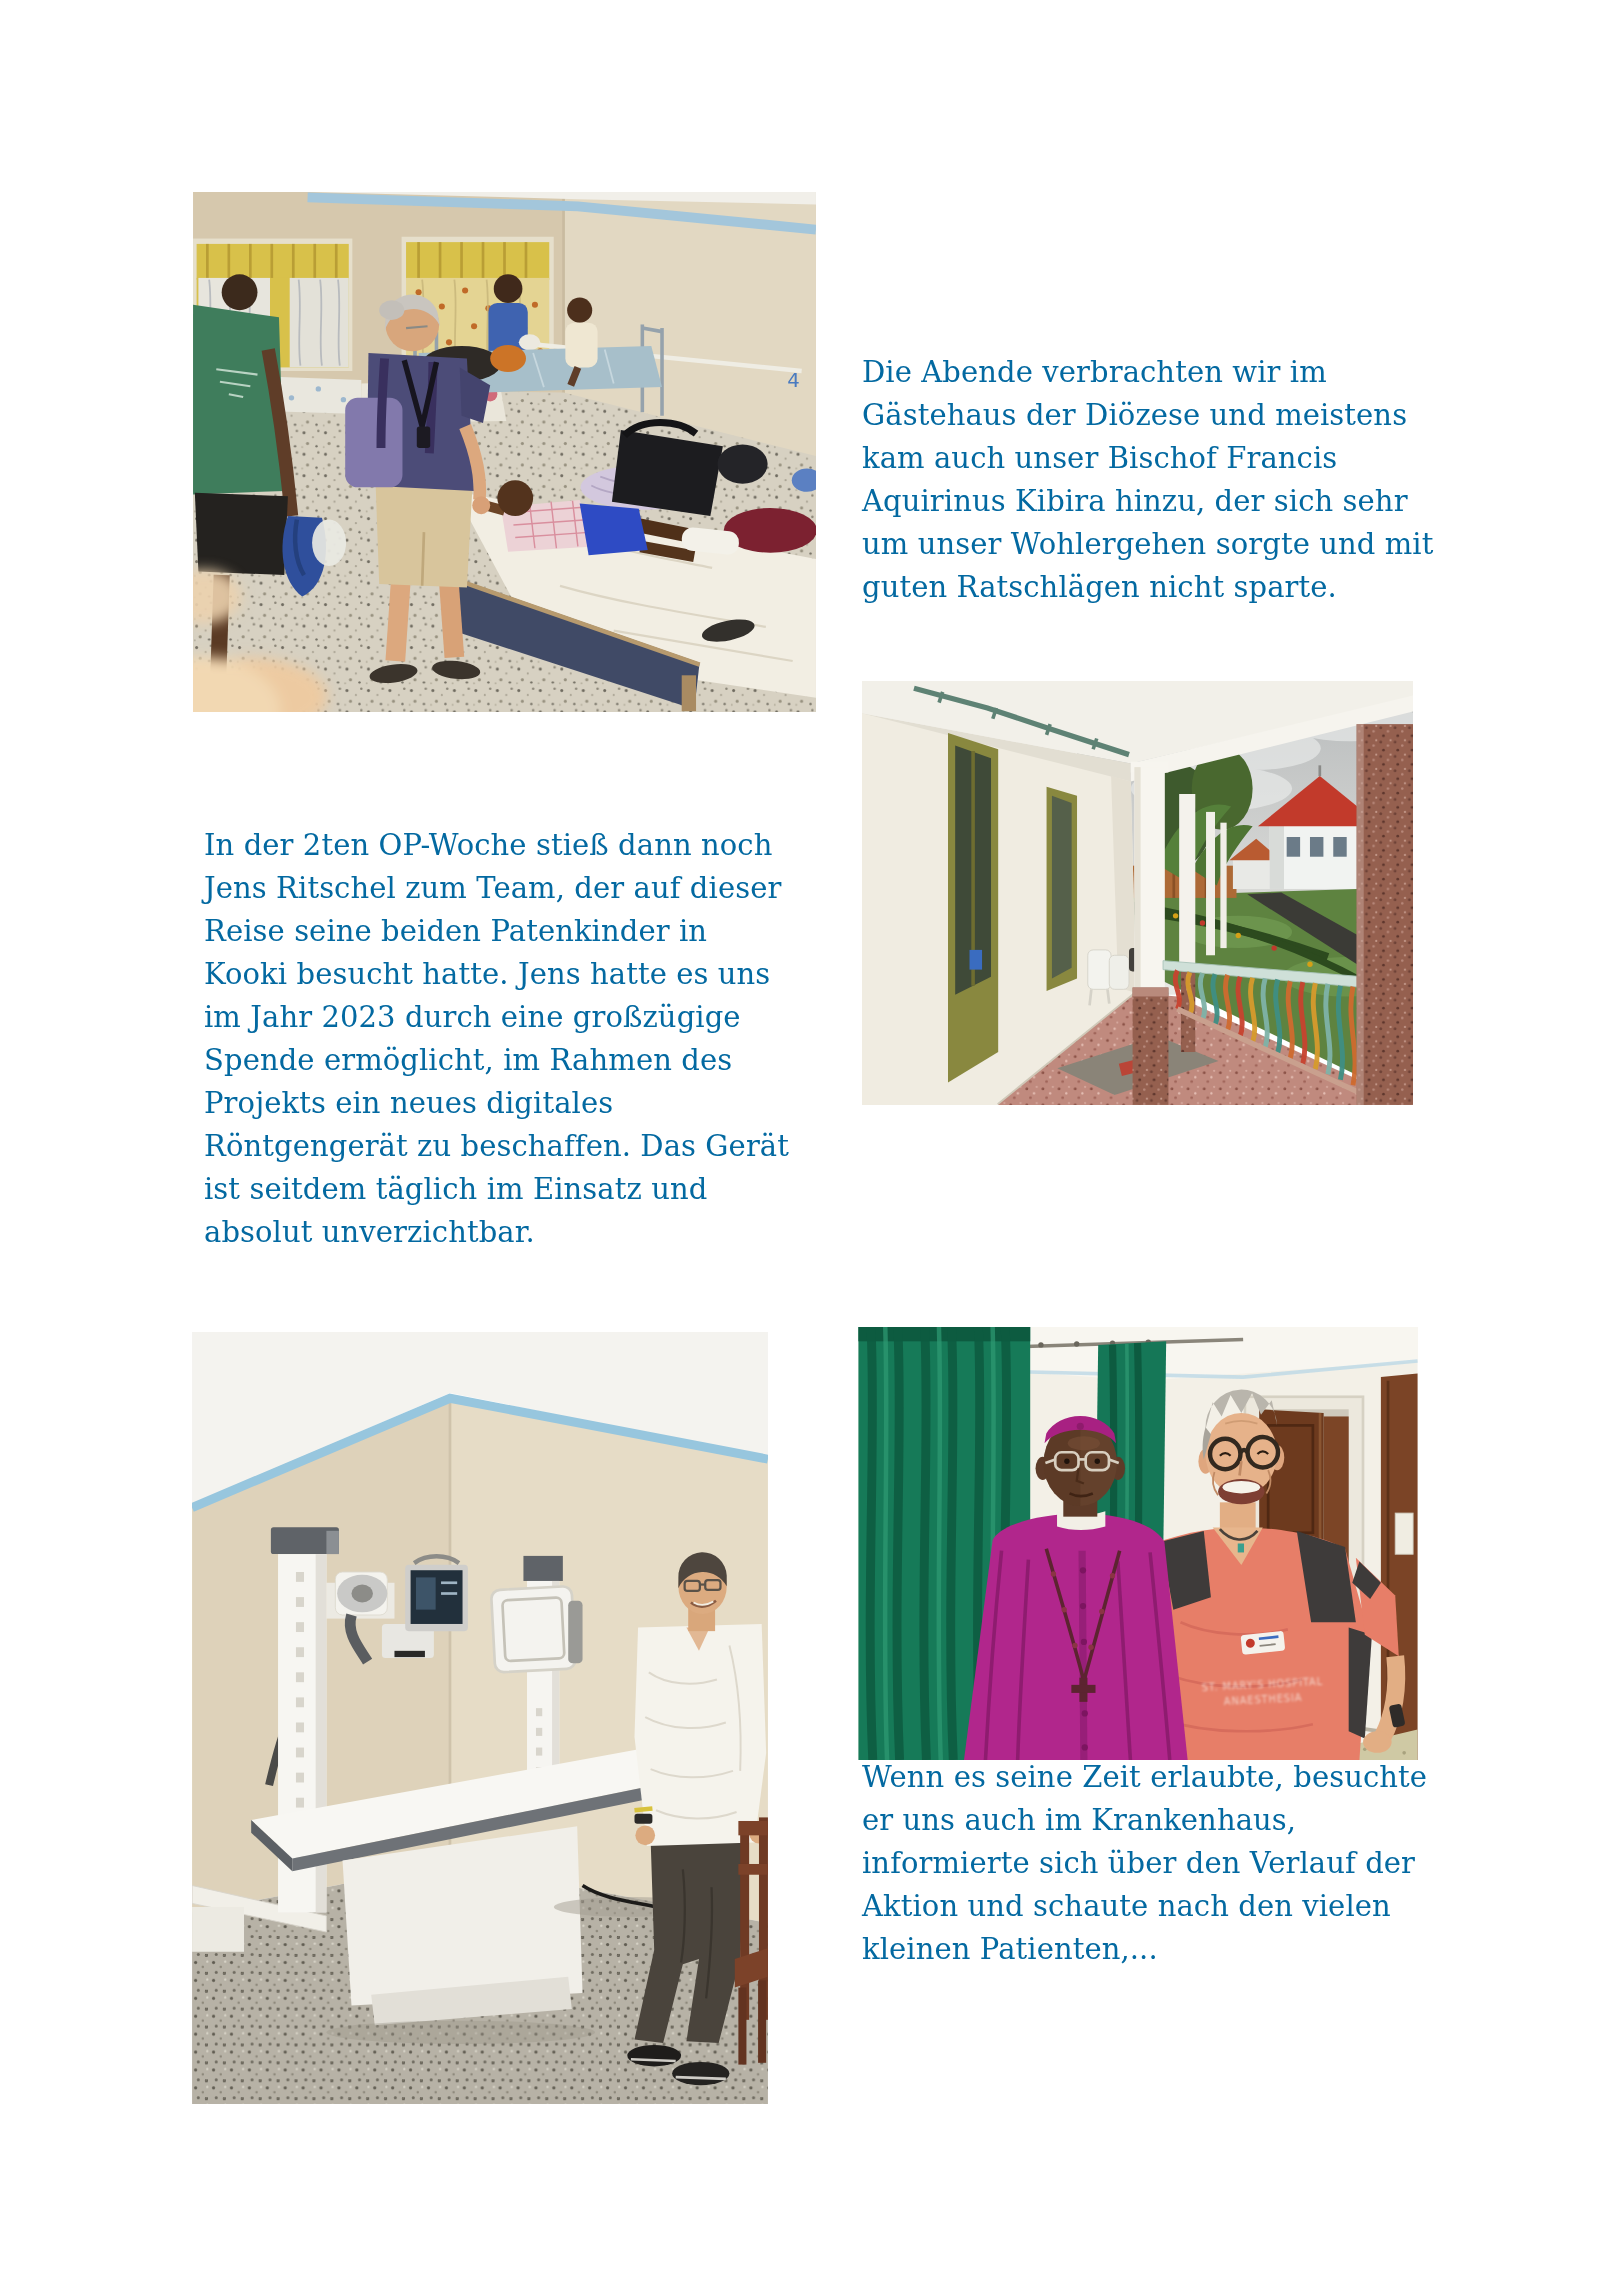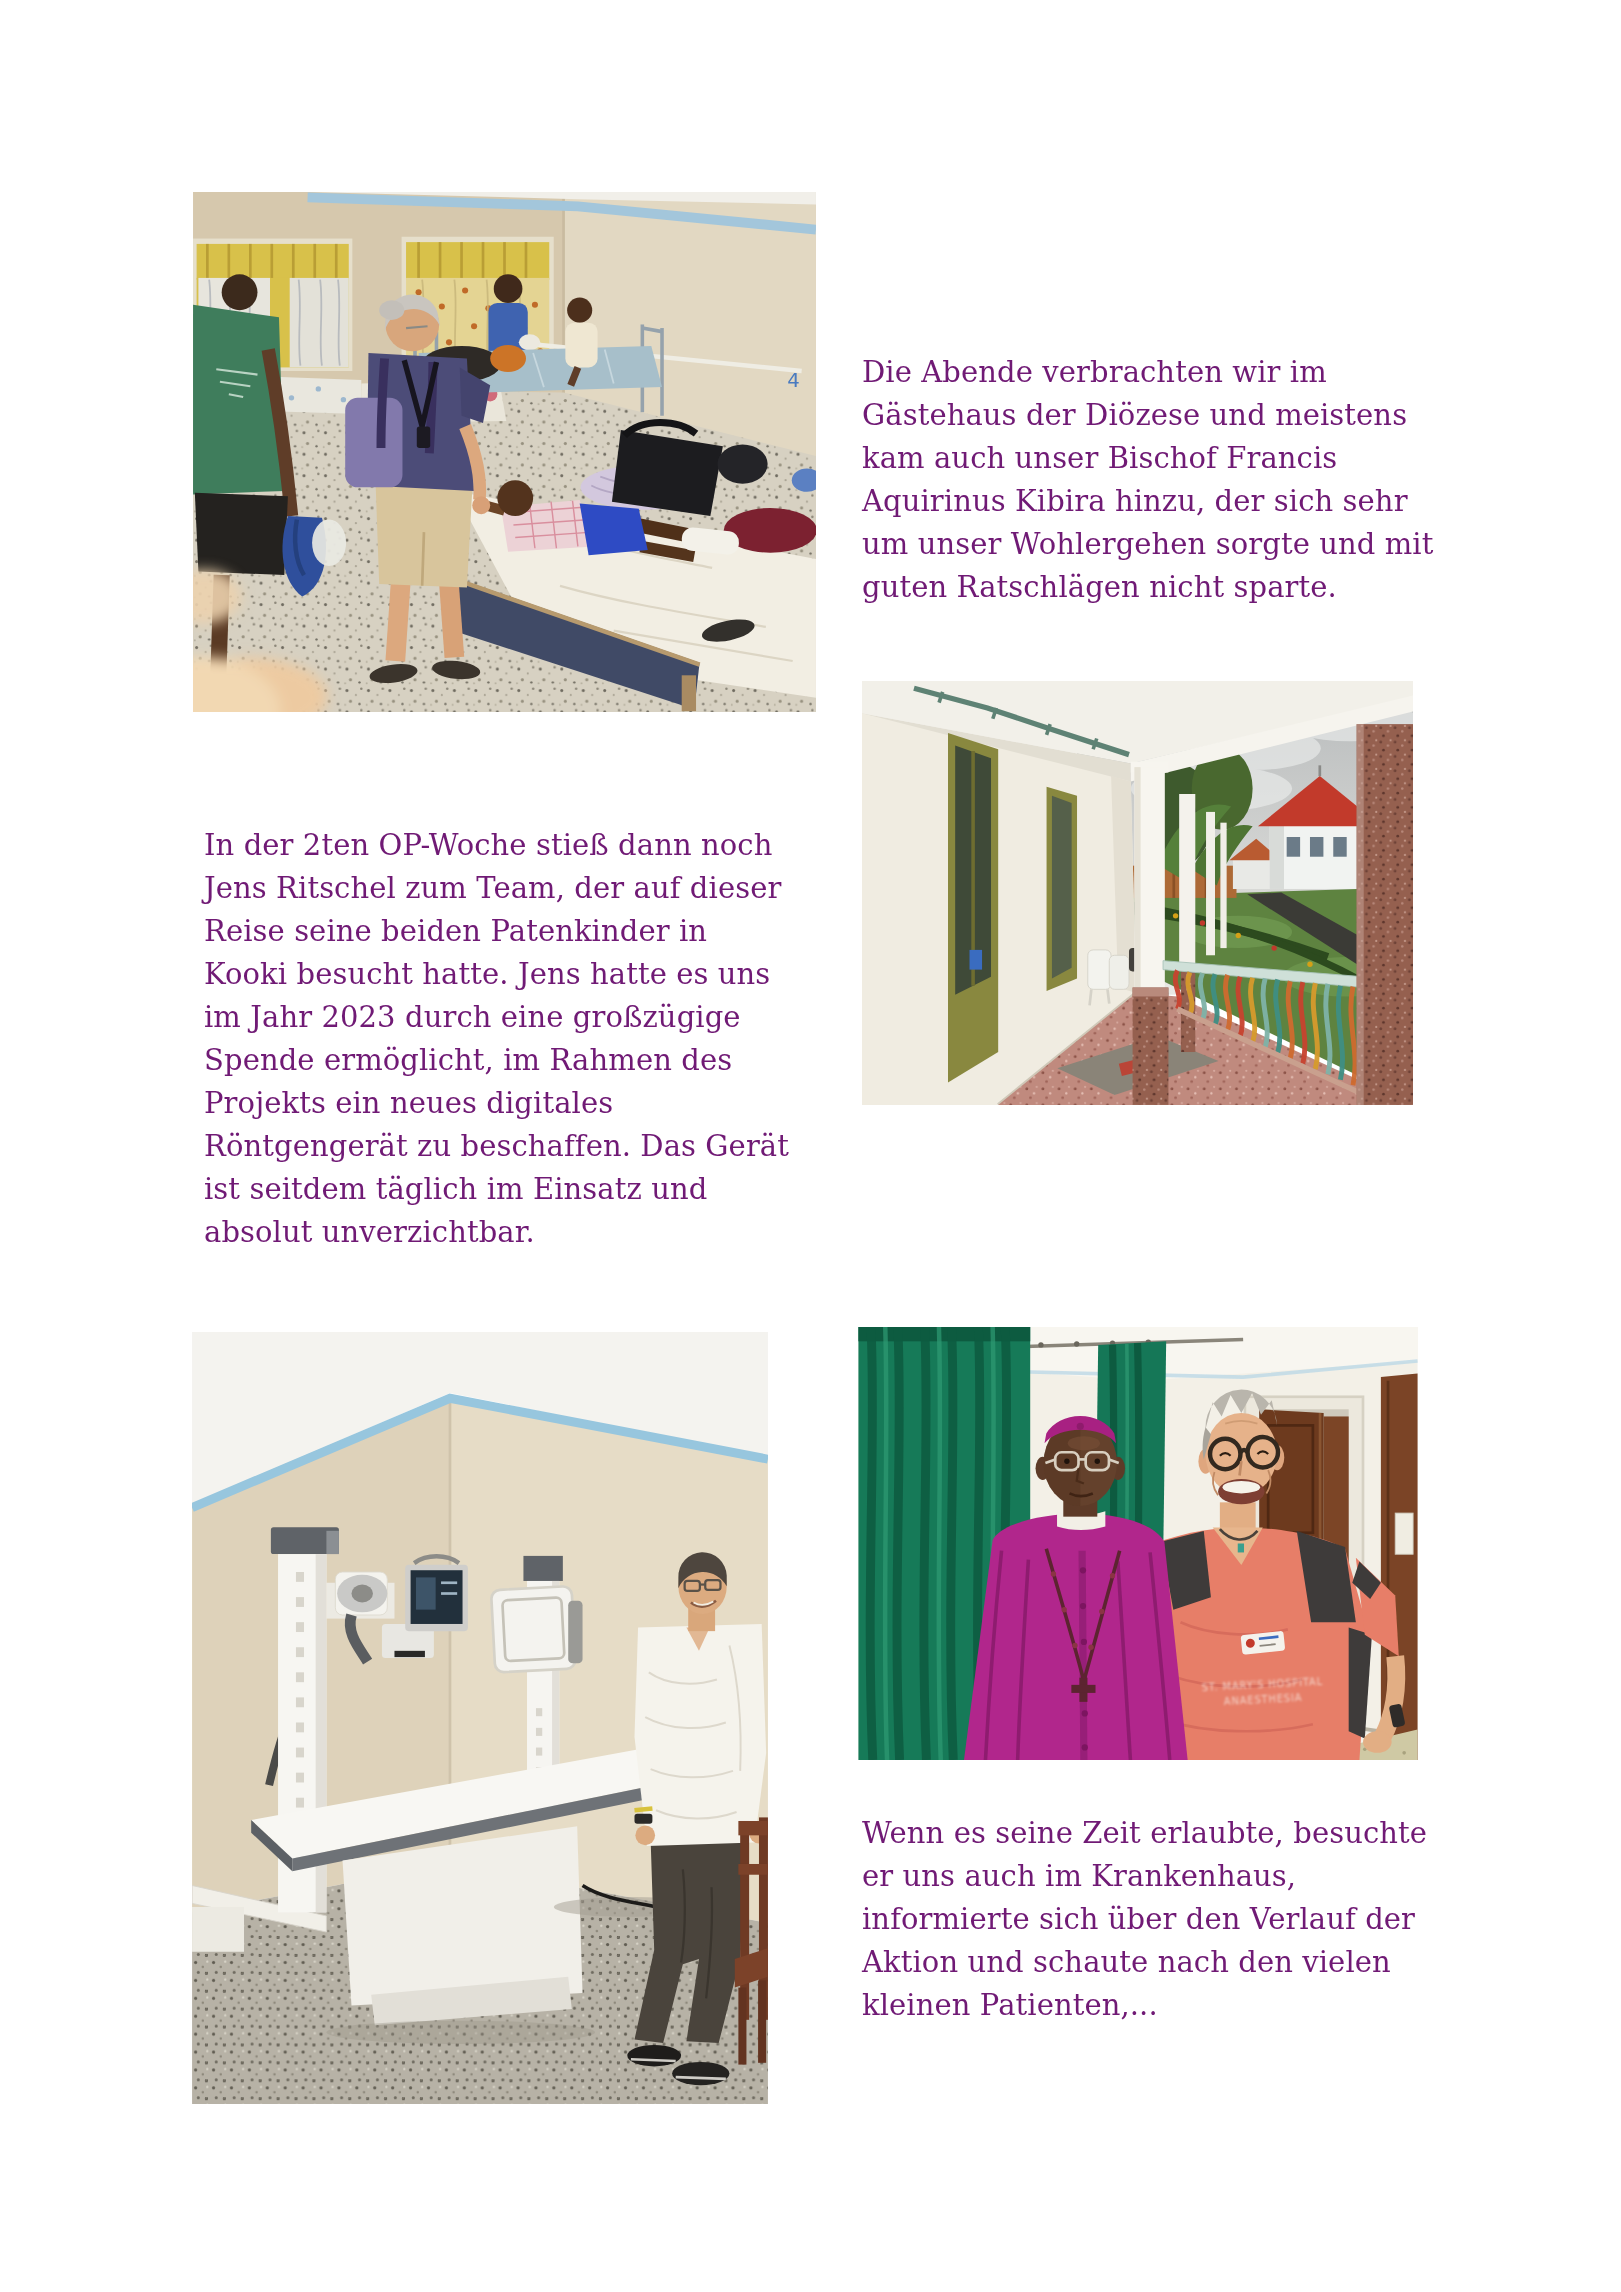--- a/index.html
+++ b/index.html
@@ -1,20 +1,20 @@
 <!DOCTYPE html>
 <html style="font-size:14.3px"><head>
 <meta charset="utf-8">
 <style>
   html,body{margin:0;padding:0;background:#ffffff;}
   .page{position:relative;width:1621px;height:2293px;background:#ffffff;overflow:hidden;
         font-family:"DejaVu Serif","Liberation Serif",serif;}
   .photo{position:absolute;overflow:hidden;}
   .photo svg{display:block;width:100%;height:100%;}
-  .para{position:absolute;font-size:29px;line-height:43px;color:#701a75;
+  .para{position:absolute;font-size:29px;line-height:43px;color:#0369a1;
         white-space:pre-line;letter-spacing:0.1px;}
   text{font-family:"DejaVu Sans","Liberation Sans",sans-serif;}
 </style>
 </head>
 <body>
 
 <div class="page">
 
   <figure class="photo" style="left:193px;top:192px;width:623px;height:520px;margin:0" role="img" aria-label="Krankensaal: Mann begrüßt ein Kind mit Gipsbein auf einem Bett">
     <svg viewBox="0 0 696 581">
@@ -724,20 +724,20 @@
         </g>
         <circle cx="233" cy="150" r="3" fill="#1f130c"></circle>
           <circle cx="267" cy="150" r="3" fill="#1f130c"></circle>
         <path d="M246,158 L244,172 L252,175" stroke="#4a2c1a" stroke-width="2.5" fill="none"></path>
         <path d="M236,186 Q248,192 262,186" stroke="#3f2314" stroke-width="3" fill="none"></path>
         <ellipse cx="252" cy="130" rx="18" ry="8" fill="#7a5138" opacity="0.55"></ellipse>
       </g>
     </svg>
   </figure>
 
-  <p class="para" style="left:862px;top:1783px;width:627px;">Wenn es seine Zeit erlaubte, besuchte
+  <p class="para" style="left:862px;top:1727px;width:627px;">Wenn es seine Zeit erlaubte, besuchte
 er uns auch im Krankenhaus,
 informierte sich über den Verlauf der
 Aktion und schaute nach den vielen
 kleinen Patienten,...</p>
 
 </div>
 
 
 </body></html>

